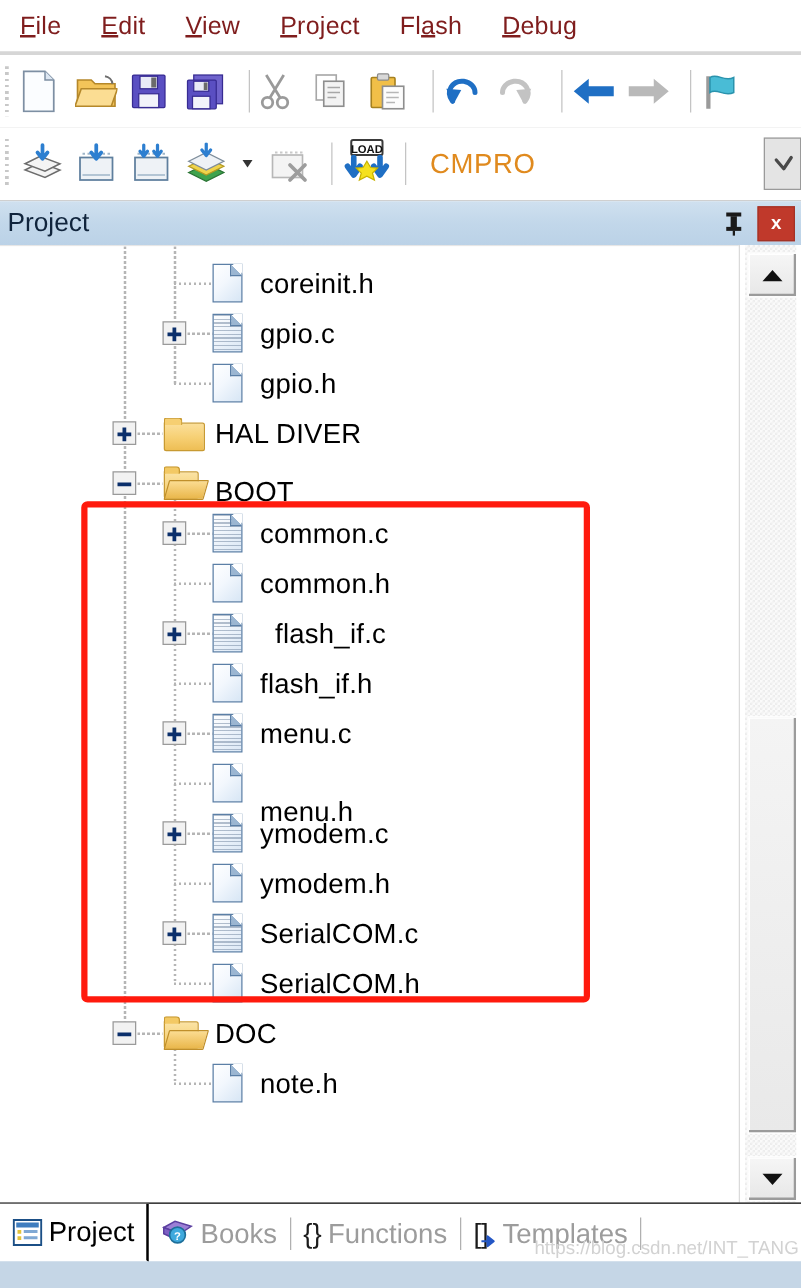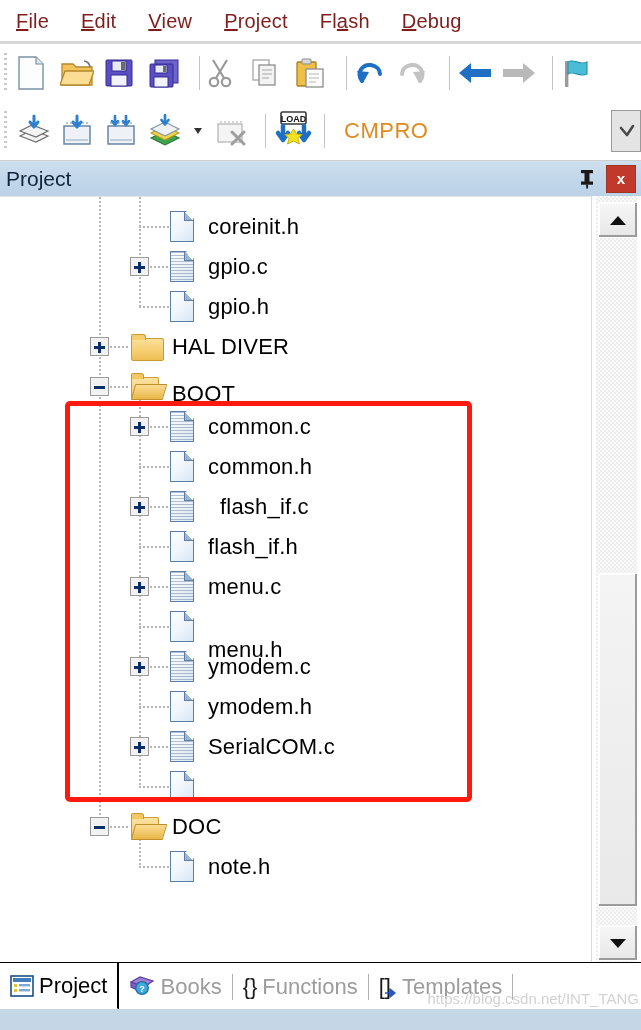--- a/index.html
+++ b/index.html
@@ -574,20 +574,21 @@
         </span>
       </span>
       <div class="row-label" style="position: absolute; left: 208px; top: 537px;">SerialCOM.c</div>
       <div class="row" style="top: 570px; width: 592px;"></div>
       <div class="stub" style="left: 139px; top: 589px; width: 31px;"></div>
       <span class="dicon" style="left: 170px; top: 574px;">
         <span class="doc">
           <span class="doc-fold"></span>
         </span>
       </span>
+      <div class="row-label" style="position: absolute; left: 208px; top: 577px;">SerialCOM.h</div>
       <div class="row" style="top: 610px; width: 592px;"></div>
       <div class="expander" style="left: 90px; top: 620px;"></div>
       <div class="stub" style="left: 110px; top: 629px; width: 20px;"></div>
       <span class="ficon" style="left: 130px; top: 617px;">
         <span class="folder-open-back"></span>
         <span class="folder-open-front"></span>
       </span>
       <div class="row-label" style="position: absolute; left: 172px; top: 617px;">DOC</div>
       <div class="row" style="top: 650px; width: 592px;"></div>
       <div class="stub" style="left: 139px; top: 669px; width: 31px;"></div>

